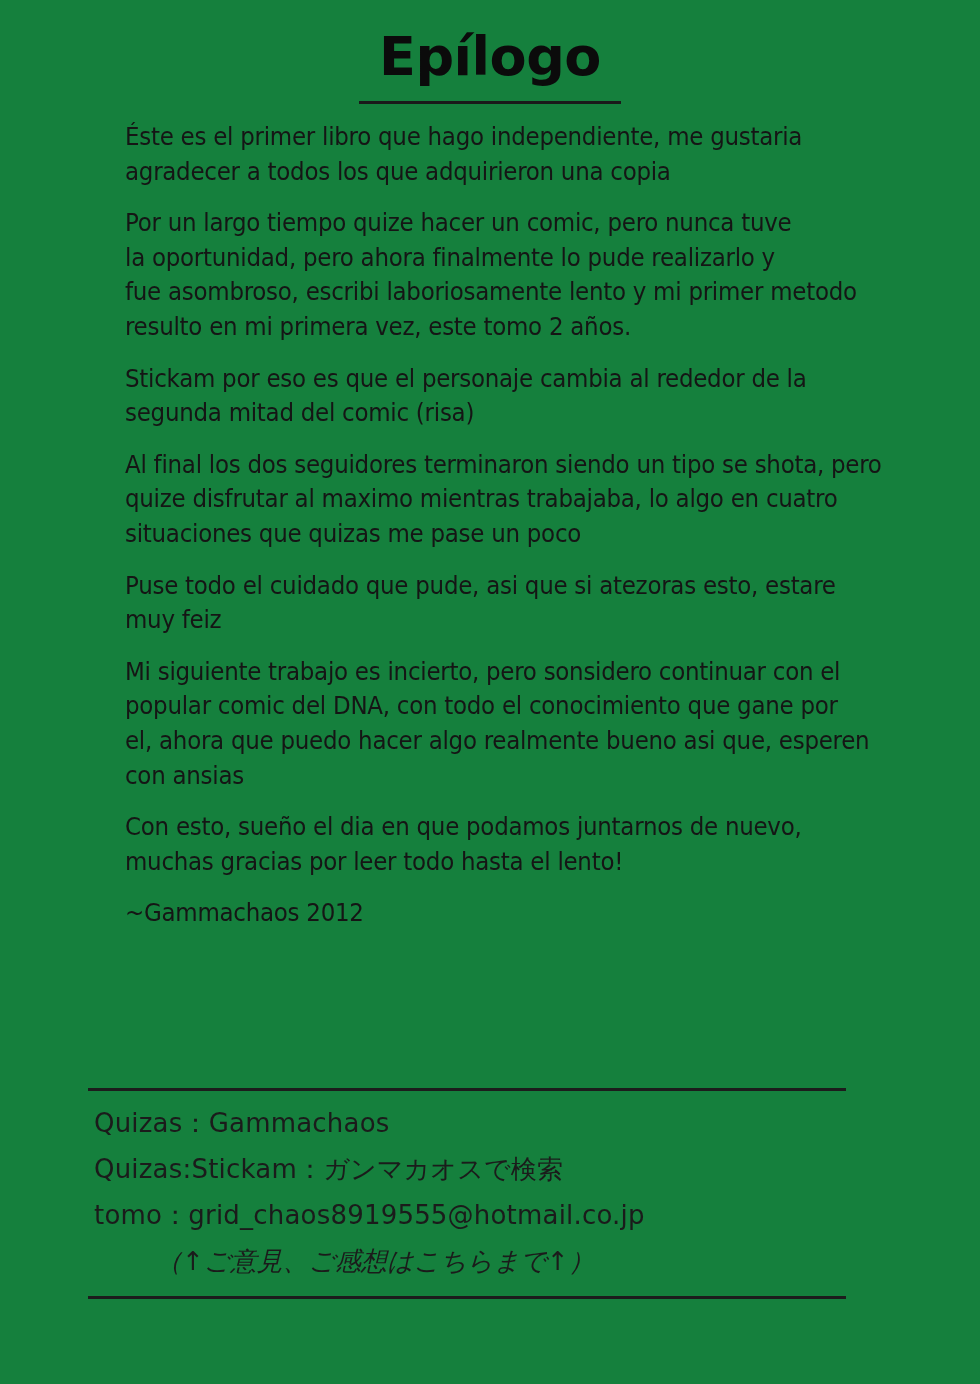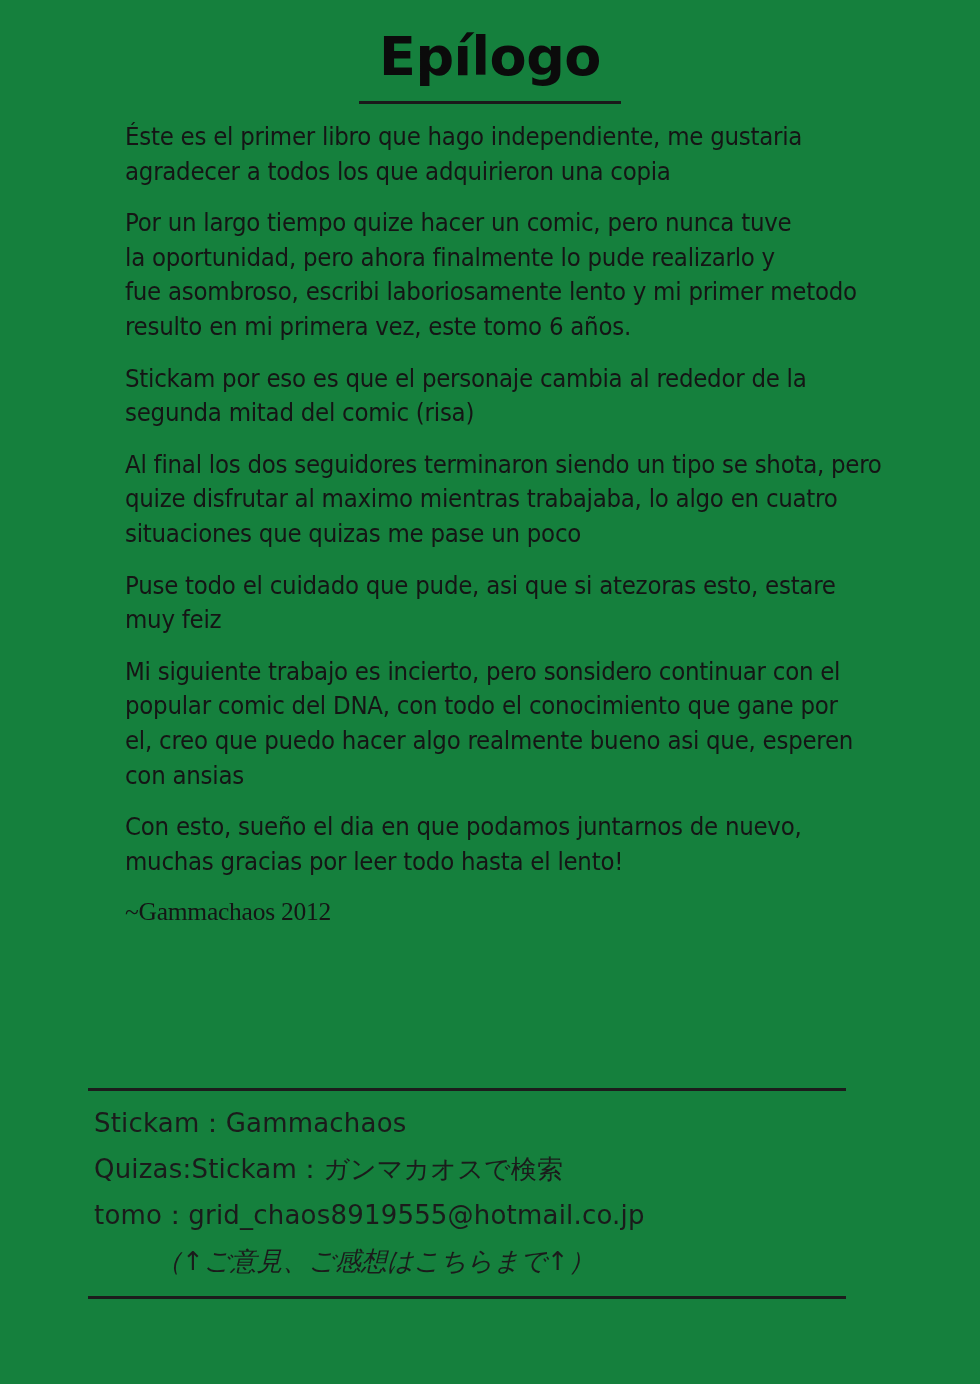--- a/index.html
+++ b/index.html
@@ -60,21 +60,20 @@
     font-size: 25.5px;
     line-height: 34.6px;
     color: #151515;
     margin: 0 0 17px 0;
     letter-spacing: -0.25px;
     white-space: pre-line;
   }
   .para:last-child { margin-bottom: 0; }
   .para.signature {
     margin-top: 6px;
-    font-family: Liberation Serif, serif;
   }
 
   
   .footer {
     position: absolute;
     top: 1088px;
     left: 88px;
     width: 758px;
   }
   .rule {
@@ -111,41 +110,41 @@
     <h1 class="title">Epílogo</h1>
     <div class="title-rule"></div>
   </div>
 
   <div class="body-block">
     <p class="para">Éste es el primer libro que hago independiente, me gustaria
 agradecer a todos los que adquirieron una copia</p>
     <p class="para">Por un largo tiempo quize hacer un comic, pero nunca tuve
 la oportunidad, pero ahora finalmente lo pude realizarlo y
 fue asombroso, escribi laboriosamente lento y mi primer metodo
-resulto en mi primera vez, este tomo 6 años.</p>
+resulto en mi primera vez, este tomo 2 años.</p>
     <p class="para">Stickam por eso es que el personaje cambia al rededor de la
 segunda mitad del comic (risa)</p>
     <p class="para">Al final los dos seguidores terminaron siendo un tipo se shota, pero
 quize disfrutar al maximo mientras trabajaba, lo algo en cuatro
 situaciones que quizas me pase un poco</p>
     <p class="para">Puse todo el cuidado que pude, asi que si atezoras esto, estare
 muy feiz</p>
     <p class="para">Mi siguiente trabajo es incierto, pero sonsidero continuar con el
 popular comic del DNA, con todo el conocimiento que gane por
-el, creo que puedo hacer algo realmente bueno asi que, esperen
+el, ahora que puedo hacer algo realmente bueno asi que, esperen
 con ansias</p>
     <p class="para">Con esto, sueño el dia en que podamos juntarnos de nuevo,
 muchas gracias por leer todo hasta el lento!</p>
     <p class="para signature">~Gammachaos  2012</p>
   </div>
 
   <div class="footer">
     <div class="rule"></div>
     <div class="footer-lines">
-      <div class="footer-line">Stickam：Gammachaos</div>
+      <div class="footer-line">Quizas：Gammachaos</div>
       <div class="footer-line">Quizas:Stickam：ガンマカオスで検索</div>
       <div class="footer-line">tomo：grid_chaos8919555@hotmail.co.jp</div>
       <div class="footer-line centered-note">（↑ご意見、ご感想はこちらまで↑）</div>
     </div>
     <div class="rule rule-bottom"></div>
   </div>
 
 </div>
 
 </body></html>

